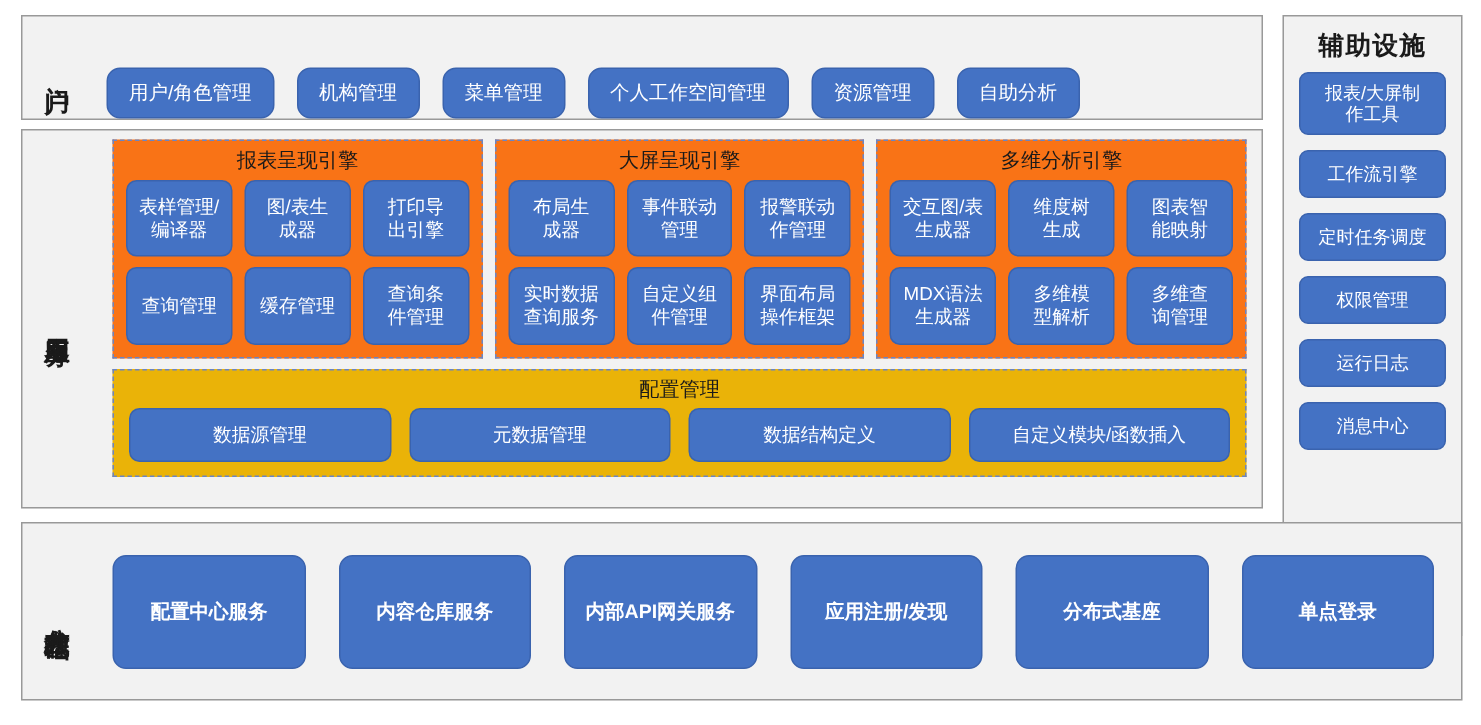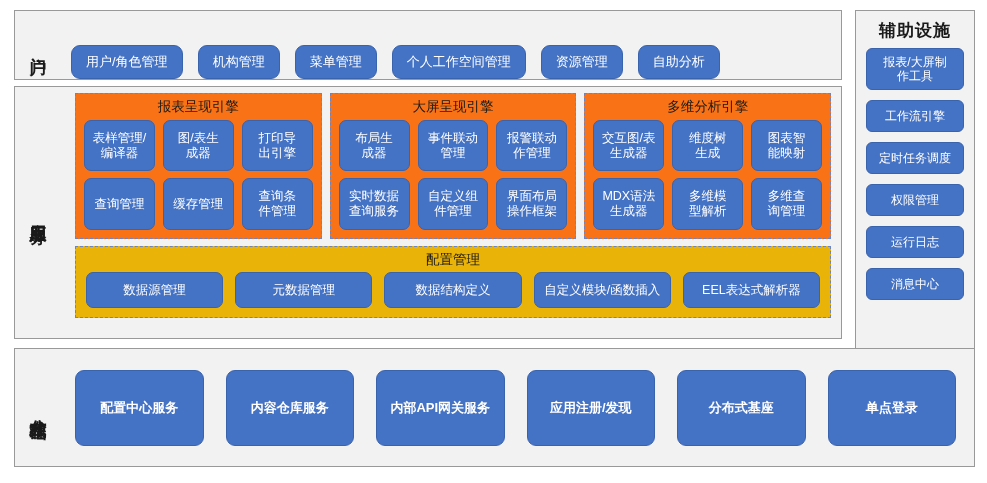--- a/index.html
+++ b/index.html
@@ -207,21 +207,20 @@
 
       </div>
 
       <div class="config-panel">
         <div class="config-title">配置管理</div>
         <div class="config-row">
           <div class="btn">数据源管理</div>
           <div class="btn">元数据管理</div>
           <div class="btn">数据结构定义</div>
           <div class="btn">自定义模块/函数插入</div>
-          <div class="btn">EEL表达式解析器</div>
         </div>
       </div>
 
     </div>
   </div>
 
   <div class="frame" id="aux">
     <div class="aux-title">辅助设施</div>
     <div class="aux-list">
       <div class="btn sm tall">报表/大屏制

